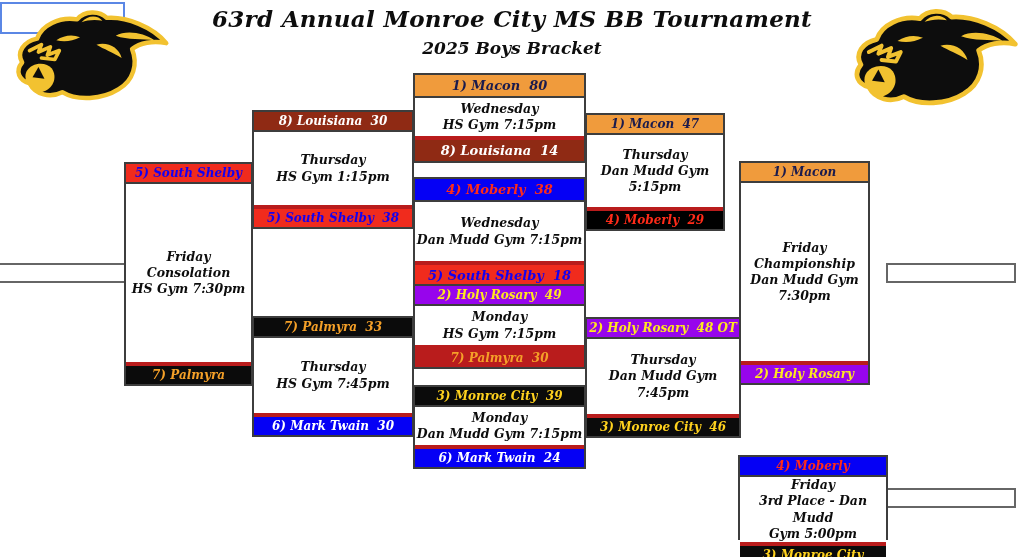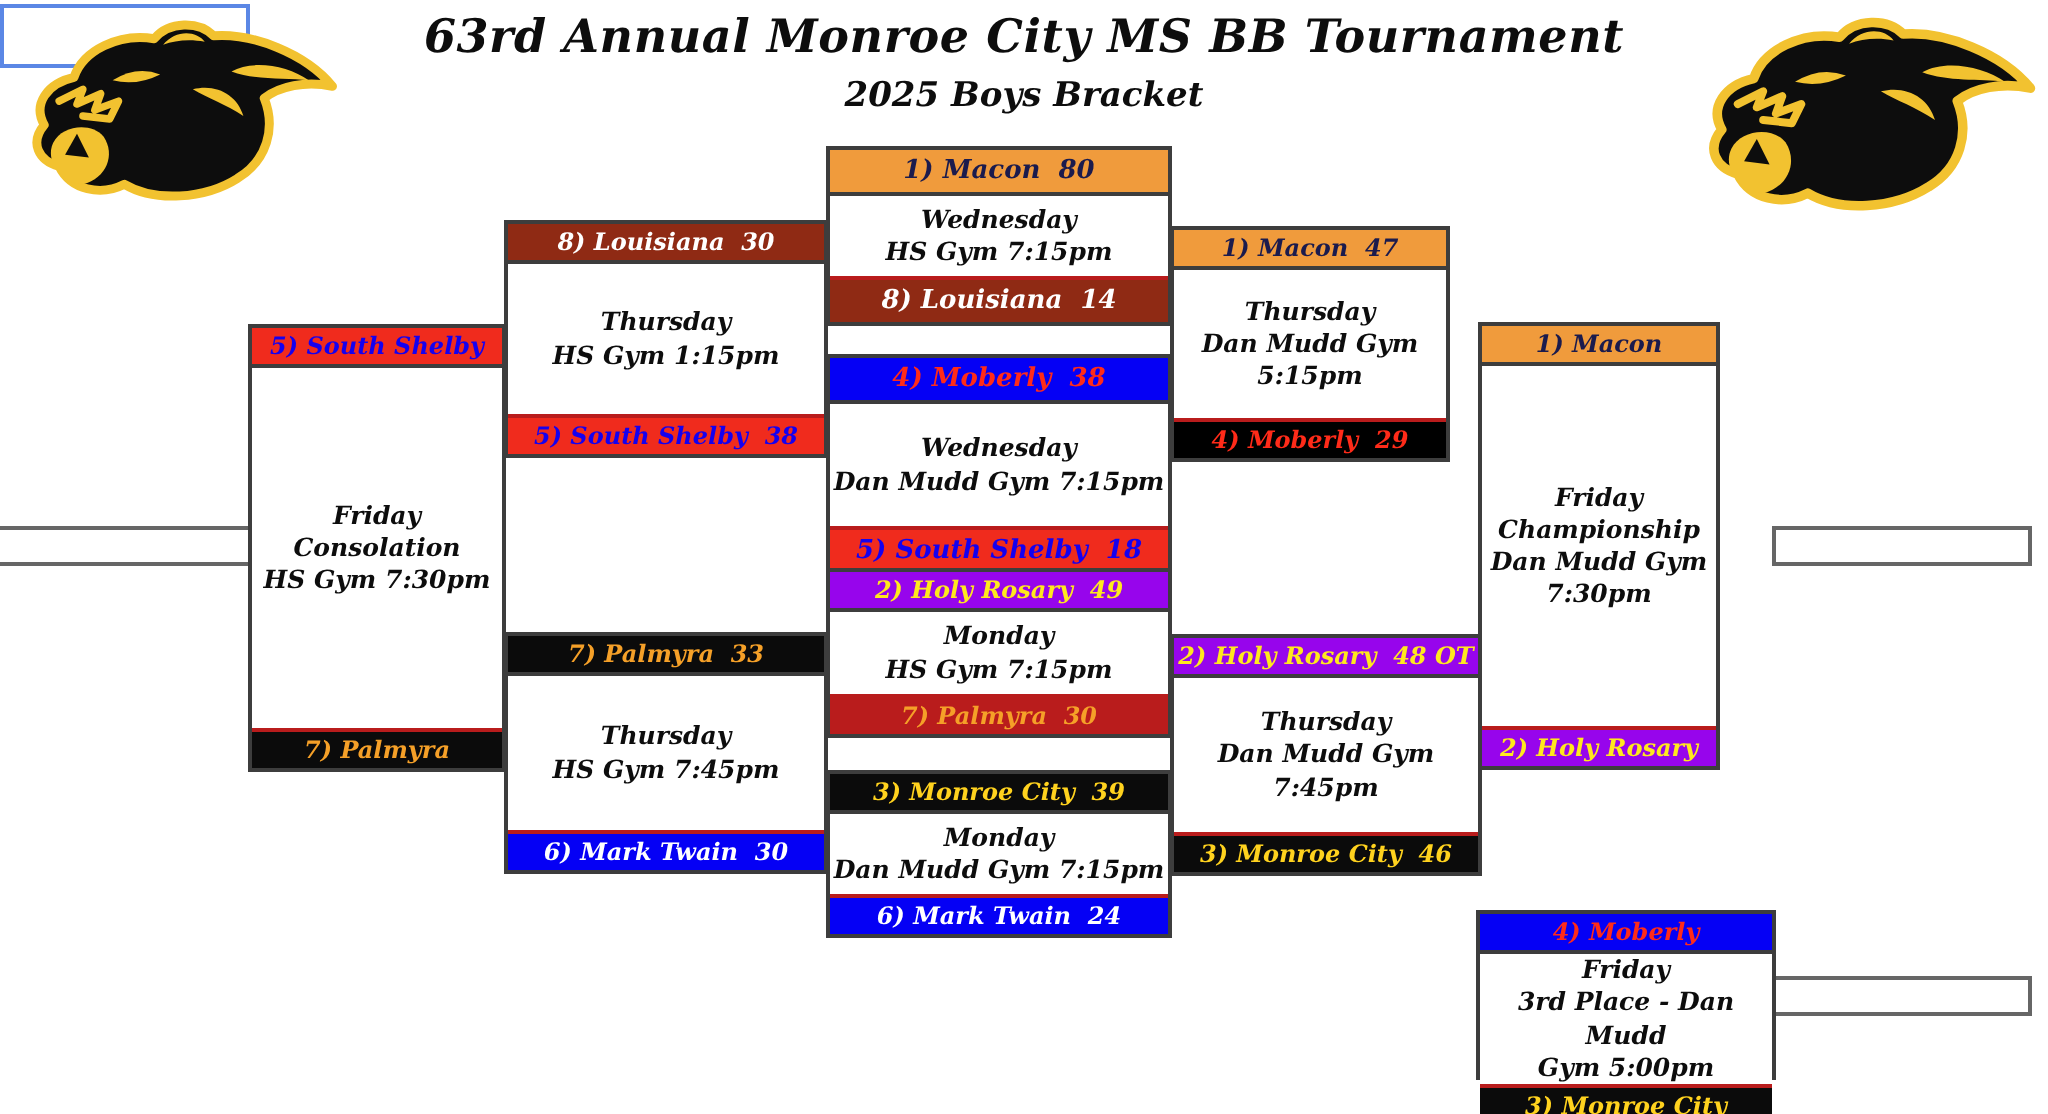--- a/index.html
+++ b/index.html
@@ -24,21 +24,21 @@
     position:absolute;box-sizing:border-box;border:2px solid #3d3d3d;background:#ffffff;
     display:flex;flex-direction:column;z-index:1;
   }
   .bar{
     height:18px;flex:0 0 auto;display:flex;align-items:center;justify-content:center;
     font-size:12px;white-space:pre;line-height:1;
   }
   .bar-lg{height:21px;font-size:13px;}
   .mid{
     flex:1 1 auto;display:flex;flex-direction:column;align-items:center;justify-content:center;
-    background:#ffffff;border-top:2px solid #3d3d3d;border-bottom:2px solid #b91c1c;
+    background:#ffffff;border-top:2px solid #3d3d3d;border-bottom:4px solid #b91c1c;
     font-size:12.5px;color:#0d0d0d;text-align:center;line-height:1.3;
   }
   .winner-slot{
     position:absolute;box-sizing:border-box;height:20px;background:#ffffff;z-index:0;
     border:2px solid #666666;
   }
   .winner-slot.open-left{border-left:none;border-right:none;}
 </style>
 </head>
 <body>
@@ -154,21 +154,21 @@
 
   <div class="bracket-box" style="left:585px;top:317px;width:156px;height:121px">
     <div class="bar" style="background: rgb(151, 5, 236); color: rgb(255, 232, 30);">2) Holy Rosary  48 OT</div>
     <div class="mid">
       <span>Thursday</span>
       <span>Dan Mudd Gym 7:45pm</span>
     </div>
     <div class="bar" style="background: rgb(11, 11, 11); color: rgb(255, 210, 30);">3) Monroe City  46</div>
   </div>
 
-  <div class="bracket-box" style="left:739px;top:161px;width:121px;height:224px">
+  <div class="bracket-box" style="left:739px;top:161px;width:131px;height:224px">
     <div class="bar" style="background: rgb(240, 155, 60); color: rgb(27, 27, 77);">1) Macon</div>
     <div class="mid">
       <span>Friday</span>
       <span>Championship</span>
       <span>Dan Mudd Gym 7:30pm</span>
     </div>
     <div class="bar" style="background: rgb(151, 5, 236); color: rgb(255, 232, 30);">2) Holy Rosary</div>
   </div>
 
   <div class="bracket-box" style="left:738px;top:455px;width:150px;height:85px">

